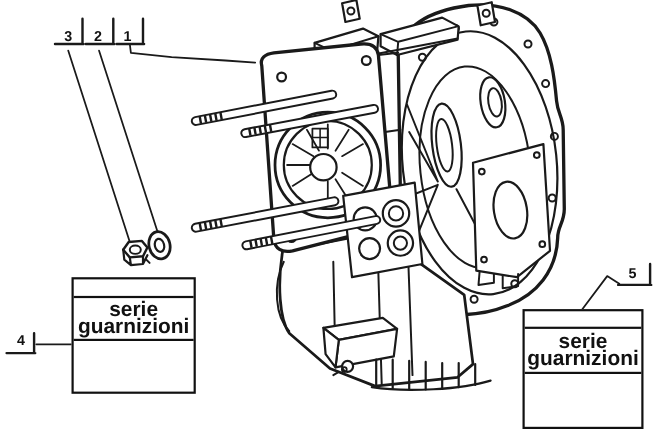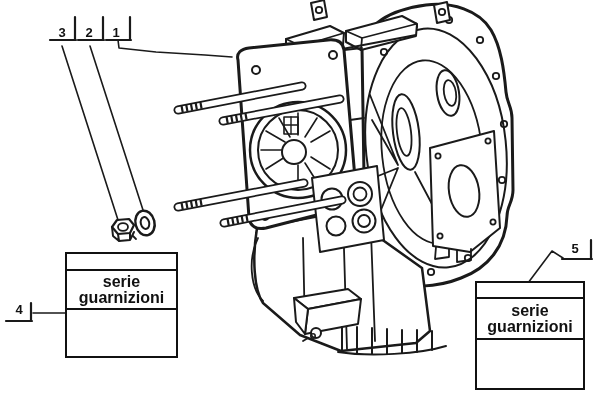--- a/index.html
+++ b/index.html
@@ -27,21 +27,21 @@
     border:2px solid #111;box-sizing:border-box;
     display:flex;flex-direction:column;cursor:pointer;
   }
   #box4{left:65px;top:252px;width:113px;height:106px;}
   #box5{left:475px;top:281px;width:110px;height:109px;}
   .gbox .sec-top{height:15px;border-bottom:2px solid #111;}
   #box5 .sec-top{height:14px;}
   .gbox .sec-mid{
     height:37px;border-bottom:2px solid #111;
     display:flex;flex-direction:column;justify-content:center;align-items:center;
-    font-size:16px;font-weight:bold;line-height:16px;color:#111;
+    font-size:19px;font-weight:bold;line-height:16px;color:#111;
   }
   #box5 .sec-mid{height:39px;}
   .gbox .sec-bottom{flex:1;}
 </style>
 </head>
 <body>
 
 <div class="canvas">
 
   <svg class="art" width="600" height="405" viewBox="0 0 600 405">

